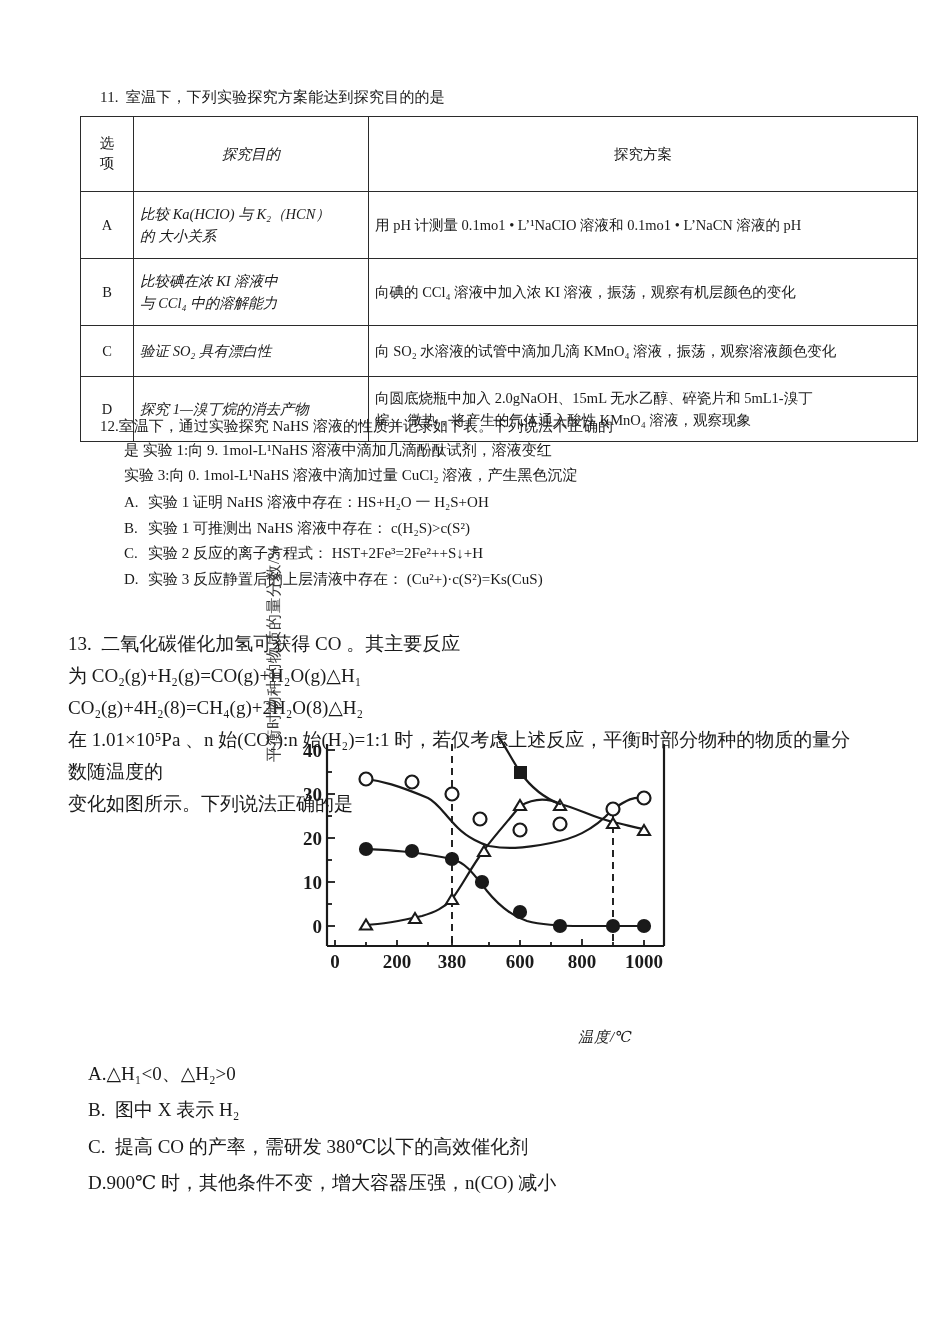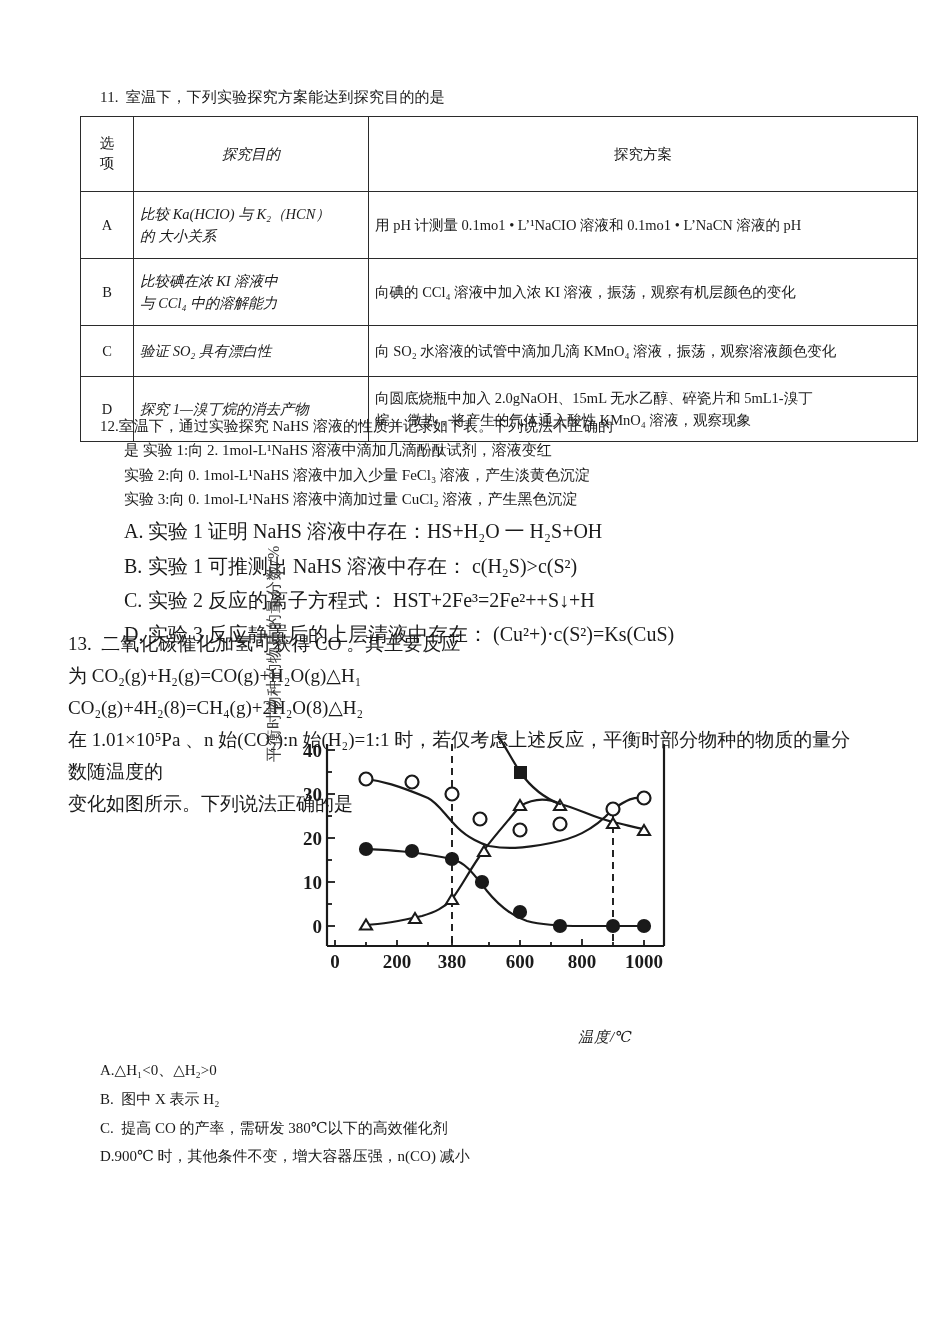--- a/index.html
+++ b/index.html
@@ -70,21 +70,21 @@
     width: 660px;
     font-size: 15px;
     line-height: 1.62;
     margin-left: 20px;
   }
   .q12 .line-1 { text-indent: 0; }
   .q12 .ind { padding-left: 24px; }
   .q12-opts {
     margin-top: 3px;
     padding-left: 24px;
-    font-size: 20px;
+    font-size: 15px;
     line-height: 1.72;
   }
   .opt-key { display: inline-block; min-width: 24px; }
 
   
   .q13 {
     position: absolute;
     left: 68px;
     top: 628px;
     width: 800px;
@@ -120,24 +120,24 @@
     left: 578px;
     top: 1028px;
     font-size: 15px;
     letter-spacing: 1px;
     font-style: italic;
   }
 
   
   .q13-opts {
     position: absolute;
-    left: 100px;
+    left: 88px;
     top: 1056px;
     width: 700px;
-    font-size: 15px;
+    font-size: 19px;
     line-height: 1.92;
   }
   .q13-opts .row { white-space: nowrap; }
 </style>
 </head>
 <body>
 
 <div class="page">
 
   <div class="q11-stem">
@@ -187,22 +187,21 @@
         <td class="col-plan">
           <div>向圆底烧瓶中加入 2.0gNaOH、15mL 无水乙醇、碎瓷片和 5mL1-溴丁</div>
           <div>烷， 微热，将产生的气体通入酸性 KMnO₄ 溶液，观察现象</div>
         </td>
       </tr>
     </tbody>
   </table>
 
   <div class="q12">
     <div class="line-1"><span>12.</span><span>室温下，通过实验探究 NaHS 溶液的性质并记录如下表。下列说法不正确的</span></div>
-    <div class="ind">是 实验 1:向 2. 1mol-L¹NaHS  溶液中滴加几滴酚酞试剂，溶液变红</div>
-    <div class="ind">实验 2:向 0. 1mol-L¹NaHS  溶液中加入少量 FeCl₃ 溶液，产生淡黄色沉淀</div>
+    <div class="ind">是 实验 1:向 9. 1mol-L¹NaHS  溶液中滴加几滴酚酞试剂，溶液变红</div>
     <div class="ind">实验 3:向 0. 1mol-L¹NaHS  溶液中滴加过量 CuCl₂ 溶液，产生黑色沉淀</div>
     <div class="q12-opts">
       <div><span class="opt-key">A.</span><span>实验 1 证明 NaHS 溶液中存在：HS+H₂O  一   H₂S+OH</span></div>
       <div><span class="opt-key">B.</span><span>实验 1 可推测出 NaHS 溶液中存在：  c(H₂S)&gt;c(S²)</span></div>
       <div><span class="opt-key">C.</span><span>实验 2 反应的离子方程式：  HST+2Fe³=2Fe²++S↓+H</span></div>
       <div><span class="opt-key">D.</span><span>实验 3 反应静置后的上层清液中存在：  (Cu²+)·c(S²)=Ks(CuS)</span></div>
     </div>
   </div>
 
   <div class="q13">

